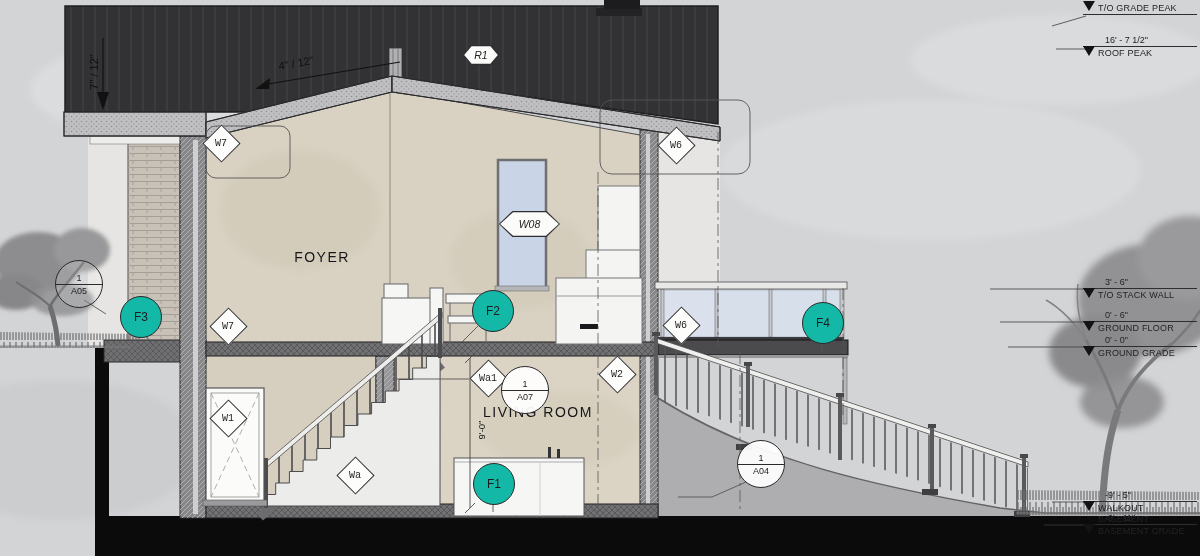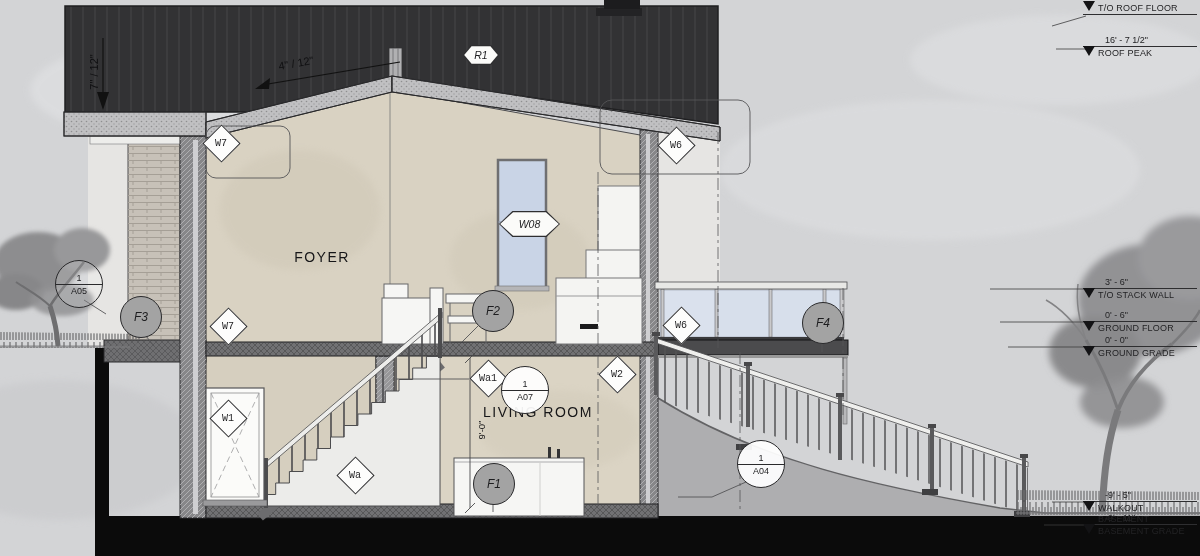--- a/index.html
+++ b/index.html
@@ -9,21 +9,21 @@
   .lbl{position:absolute;color:#161618;white-space:nowrap;}
   .room-lbl{font-size:14px;letter-spacing:1.5px;text-align:center;}
   .rot{display:flex;align-items:center;justify-content:center;}
   
   .diaw{position:absolute;width:38px;height:38px;display:flex;align-items:center;justify-content:center;}
   .dia{position:absolute;left:6px;top:6px;width:25px;height:25px;background:#fdfdfc;
        border:1px solid #2e2e30;transform:rotate(45deg);}
   .dia-label{position:relative;font-size:10px;z-index:1;font-family:Liberation Mono, monospace;}
   
   .ctag{position:absolute;width:40px;height:40px;border-radius:50%;border:1px solid #2a2a2c;
-        background:#a3a3a3;display:flex;align-items:center;justify-content:center;font-size:12px;font-style:italic;}
+        background:#14b8a6;display:flex;align-items:center;justify-content:center;font-size:12px;}
   
   .dcir{position:absolute;width:46px;height:46px;border-radius:50%;border:1px solid #2a2a2c;
         background:rgba(255,255,255,.93);display:flex;flex-direction:column;align-items:center;
         justify-content:center;font-size:9px;line-height:10px;}
   .dcir .dsep{width:100%;border-top:1px solid #2a2a2c;margin:1px 0;}
   .dcir.ghost{background:rgba(255,255,255,.15);}
   
   .hex{position:absolute;font-style:italic;}
   .hex-outer{position:absolute;inset:0;background:#2e2e30;
      clip-path:polygon(22% 0,78% 0,100% 50%,78% 100%,22% 100%,0 50%);}
@@ -404,21 +404,21 @@
     </div>
 <div class="dcir ghost" style="left:55px;top:260px;">
   <span>1</span>
   <span class="dsep"></span>
   <span>A05</span>
     </div>
 
 <div class="marker" style="top:2px;">
   <div class="mrow">
         <span class="tri"></span>
-    <span class="mname">T/O ROOF FLOOR</span>
+    <span class="mname">T/O GRADE PEAK</span>
       </div>
   <div class="mrule"></div>
 </div>
 <div class="marker" style="top:34px;">
   <div class="mval">16' - 7 1/2"</div>
   <div class="mrule"></div>
   <div class="mrow">
         <span class="tri"></span>
     <span class="mname">ROOF PEAK</span>
       </div>

